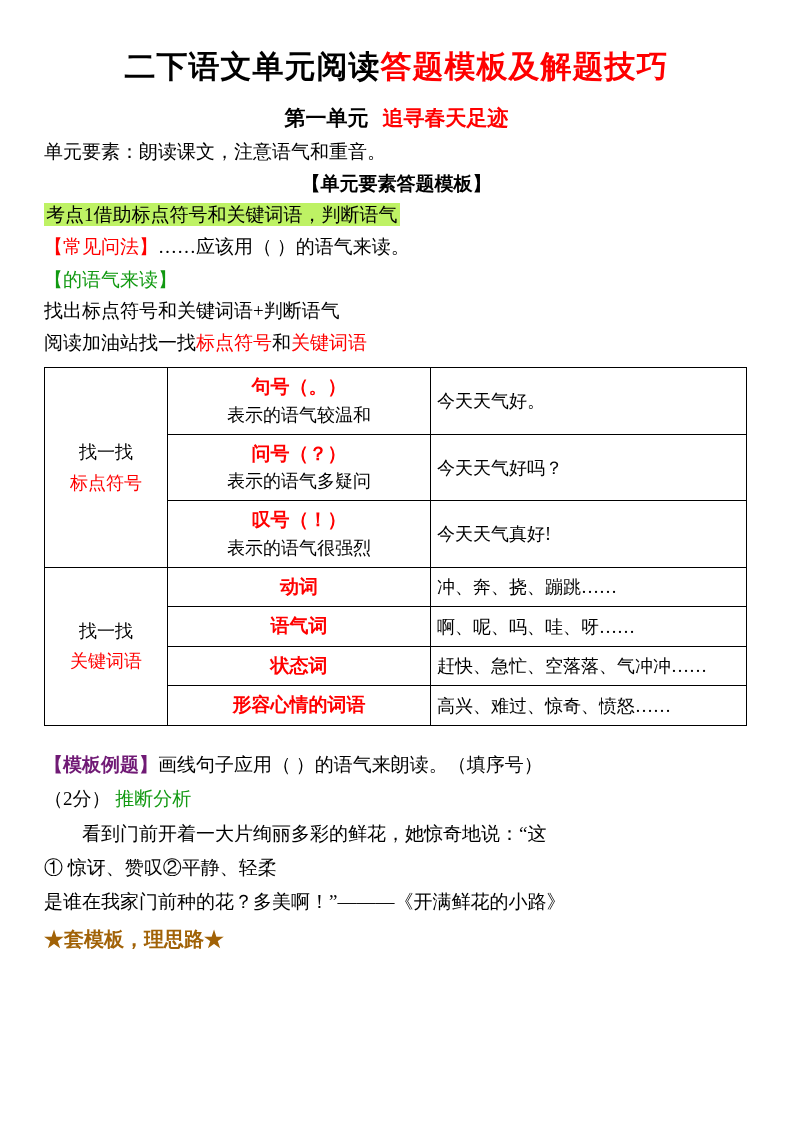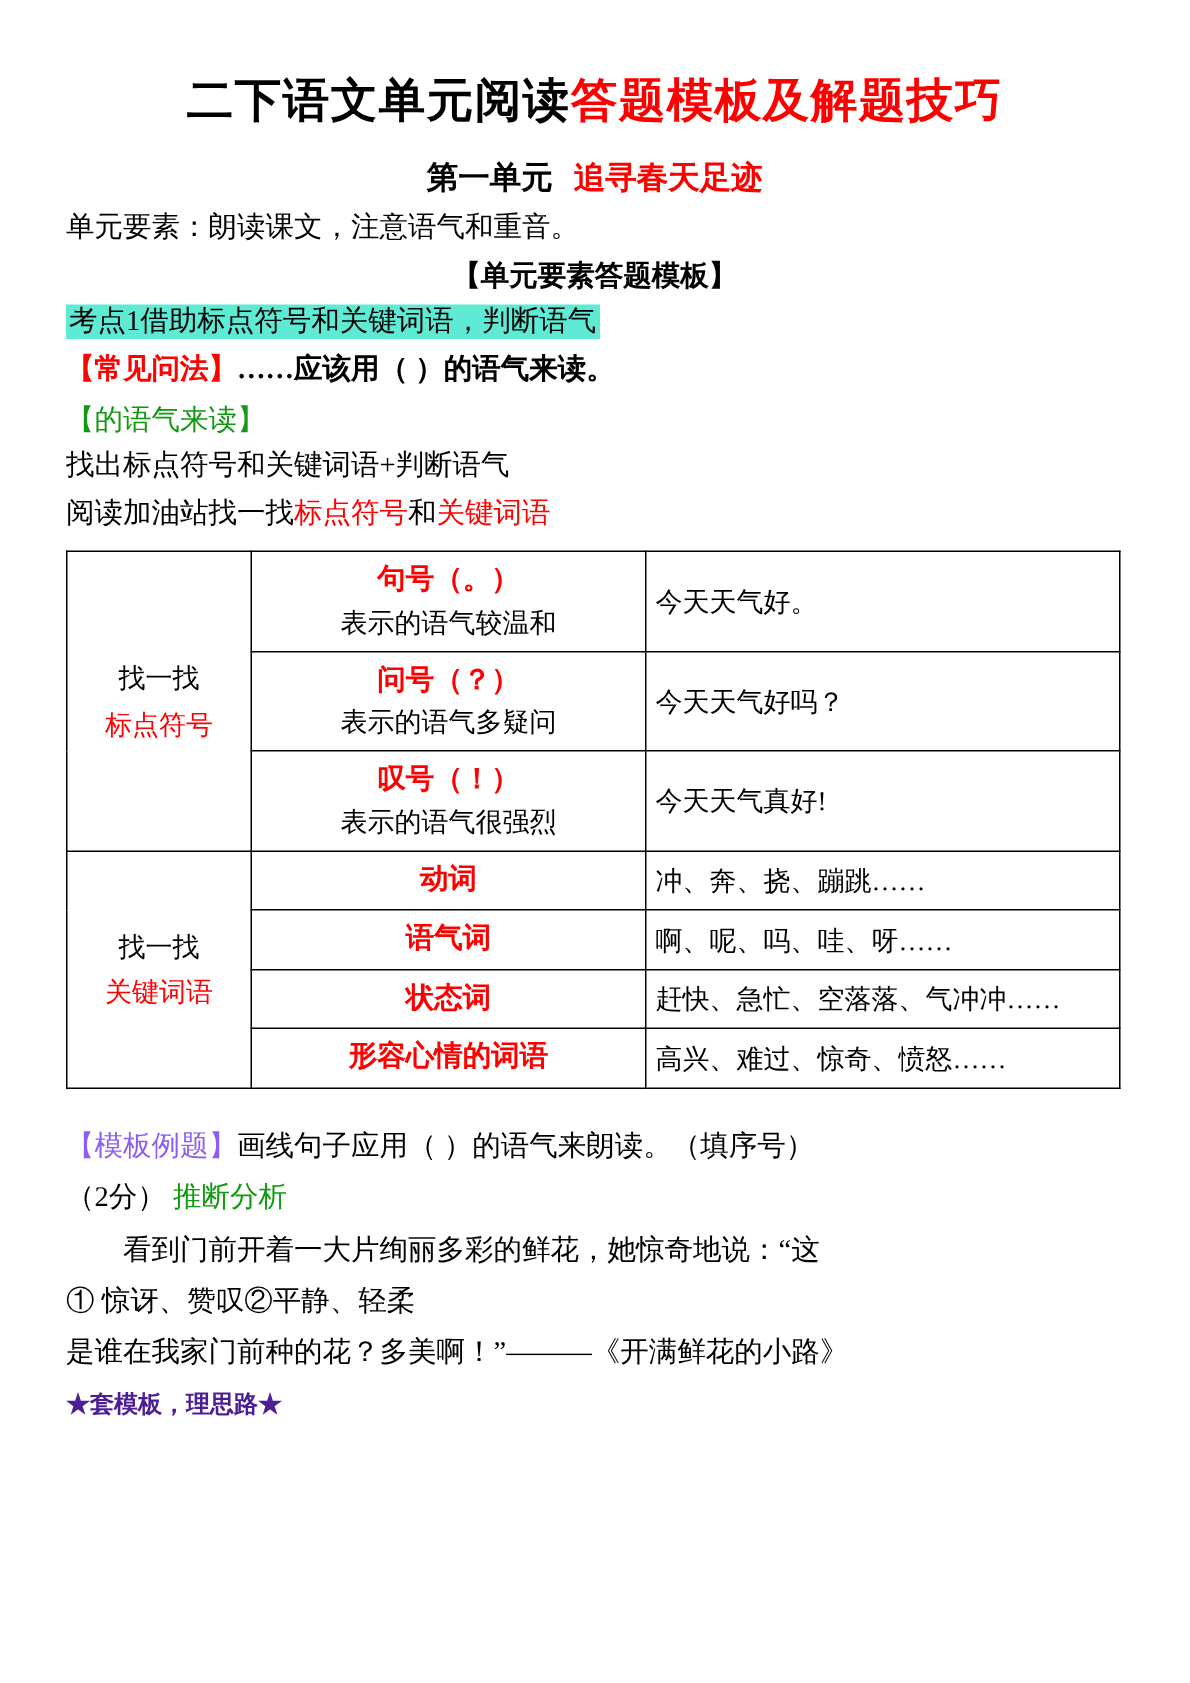--- a/index.html
+++ b/index.html
@@ -57,46 +57,45 @@
     font-weight: bold;
     margin: 4px 0 4px 0;
   }
 
   .hl-line {
     font-size: 19px;
     line-height: 1.45;
     margin: 4px 0 2px 0;
   }
   .hl {
-    background: #5eead4;
+    background: #bef264;
     padding: 1px 2px;
     text-align: center;
   }
 
   .q-line {
     font-size: 19px;
     line-height: 1.5;
     margin: 5px 0 2px 0;
-    font-weight: bold;
   }
   .brace-red { color: #ff0000; }
 
   .sub-head {
     font-size: 19px;
     color: #119911;
     margin: 5px 0 3px 0;
   }
 
   .normal-19 {
     font-size: 19px;
     line-height: 1.55;
     margin: 3px 0;
   }
   .red-txt { color: #ff0000; }
-  .blue-txt { color: #8b5cf6; }
+  .blue-txt { color: #701a75; font-weight: bold; }
   .green-txt { color: #119911; }
 
   
   table.main-table {
     border-collapse: collapse;
     width: 703px;
     margin: 10px 0 6px 0;
     table-layout: fixed;
   }
   table.main-table td {
@@ -138,23 +137,23 @@
   }
 
   
   .example-line {
     font-size: 19px;
     line-height: 1.6;
     margin: 4px 0;
   }
   .indent2 { text-indent: 38px; }
   .star-line {
-    font-size: 16px;
-    font-weight: bold;
-    color: #4c1d95;
+    font-size: 20px;
+    font-weight: bold;
+    color: #a16207;
     margin: 8px 0 0 0;
   }
 
   
   .footer {
     position: absolute;
     left: 0;
     right: 0;
     bottom: 24px;
     text-align: center;

